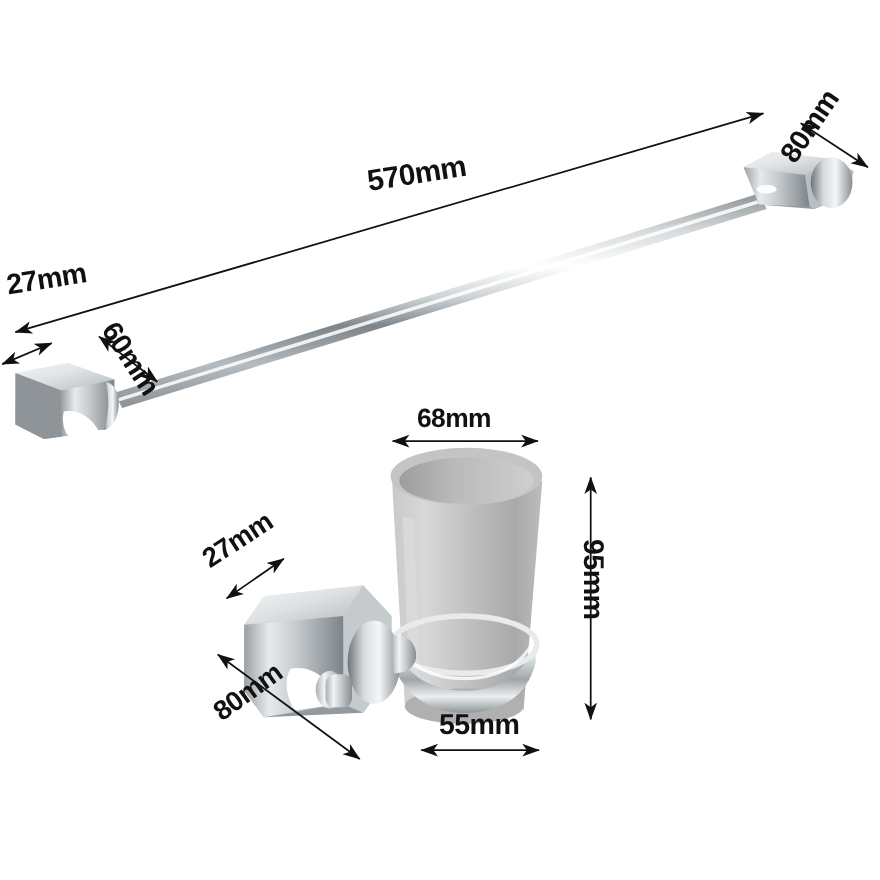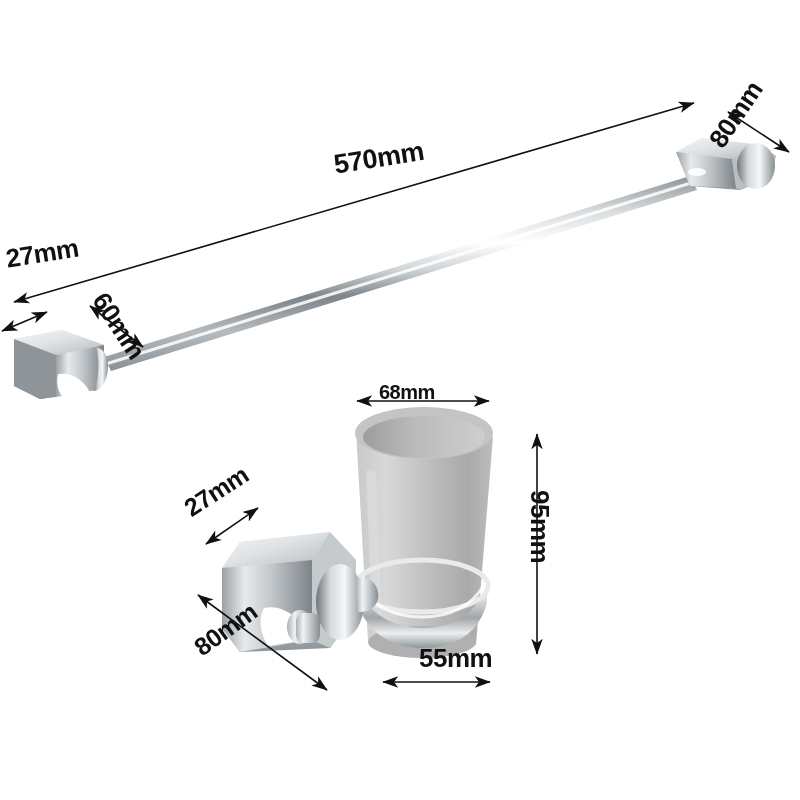--- a/index.html
+++ b/index.html
@@ -32,23 +32,23 @@
     font-family: "Liberation Sans", sans-serif;
     font-weight: 700;
     white-space: nowrap;
     letter-spacing: -0.5px;
     line-height: 1;
   }
   .lbl-570 { left: 332px; top: 152px; font-size: 27px; transform: rotate(-9deg); transform-origin: left top; }
   .lbl-80a { left: 726px; top: 126px; font-size: 26px; transform: rotate(-56deg); transform-origin: left bottom; }
   .lbl-27a { left: 4px; top: 246px; font-size: 26px; transform: rotate(-9deg); transform-origin: left top; }
   .lbl-60  { left: 110px; top: 288px; font-size: 26px; transform: rotate(57deg); transform-origin: left top; }
-  .lbl-68  { left: 379px; top: 382px; font-size: 20px; }
+  .lbl-68  { left: 379px; top: 369px; font-size: 24px; }
   .lbl-95  { left: 553px; top: 490px; font-size: 26px; transform: rotate(90deg); transform-origin: left top; }
-  .lbl-55  { left: 399px; top: 645px; font-size: 26px; margin-left: 20px; }
+  .lbl-55  { left: 399px; top: 645px; font-size: 26px; }
   .lbl-27b { left: 180px; top: 500px; font-size: 25px; transform: rotate(-33deg); transform-origin: left top; }
   .lbl-80b { left: 190px; top: 640px; font-size: 25px; transform: rotate(-36deg); transform-origin: left top; }
 </style>
 </head>
 <body>
 
 <div id="stage">
 
   <svg class="layer" viewBox="0 0 800 800">
     <defs>

